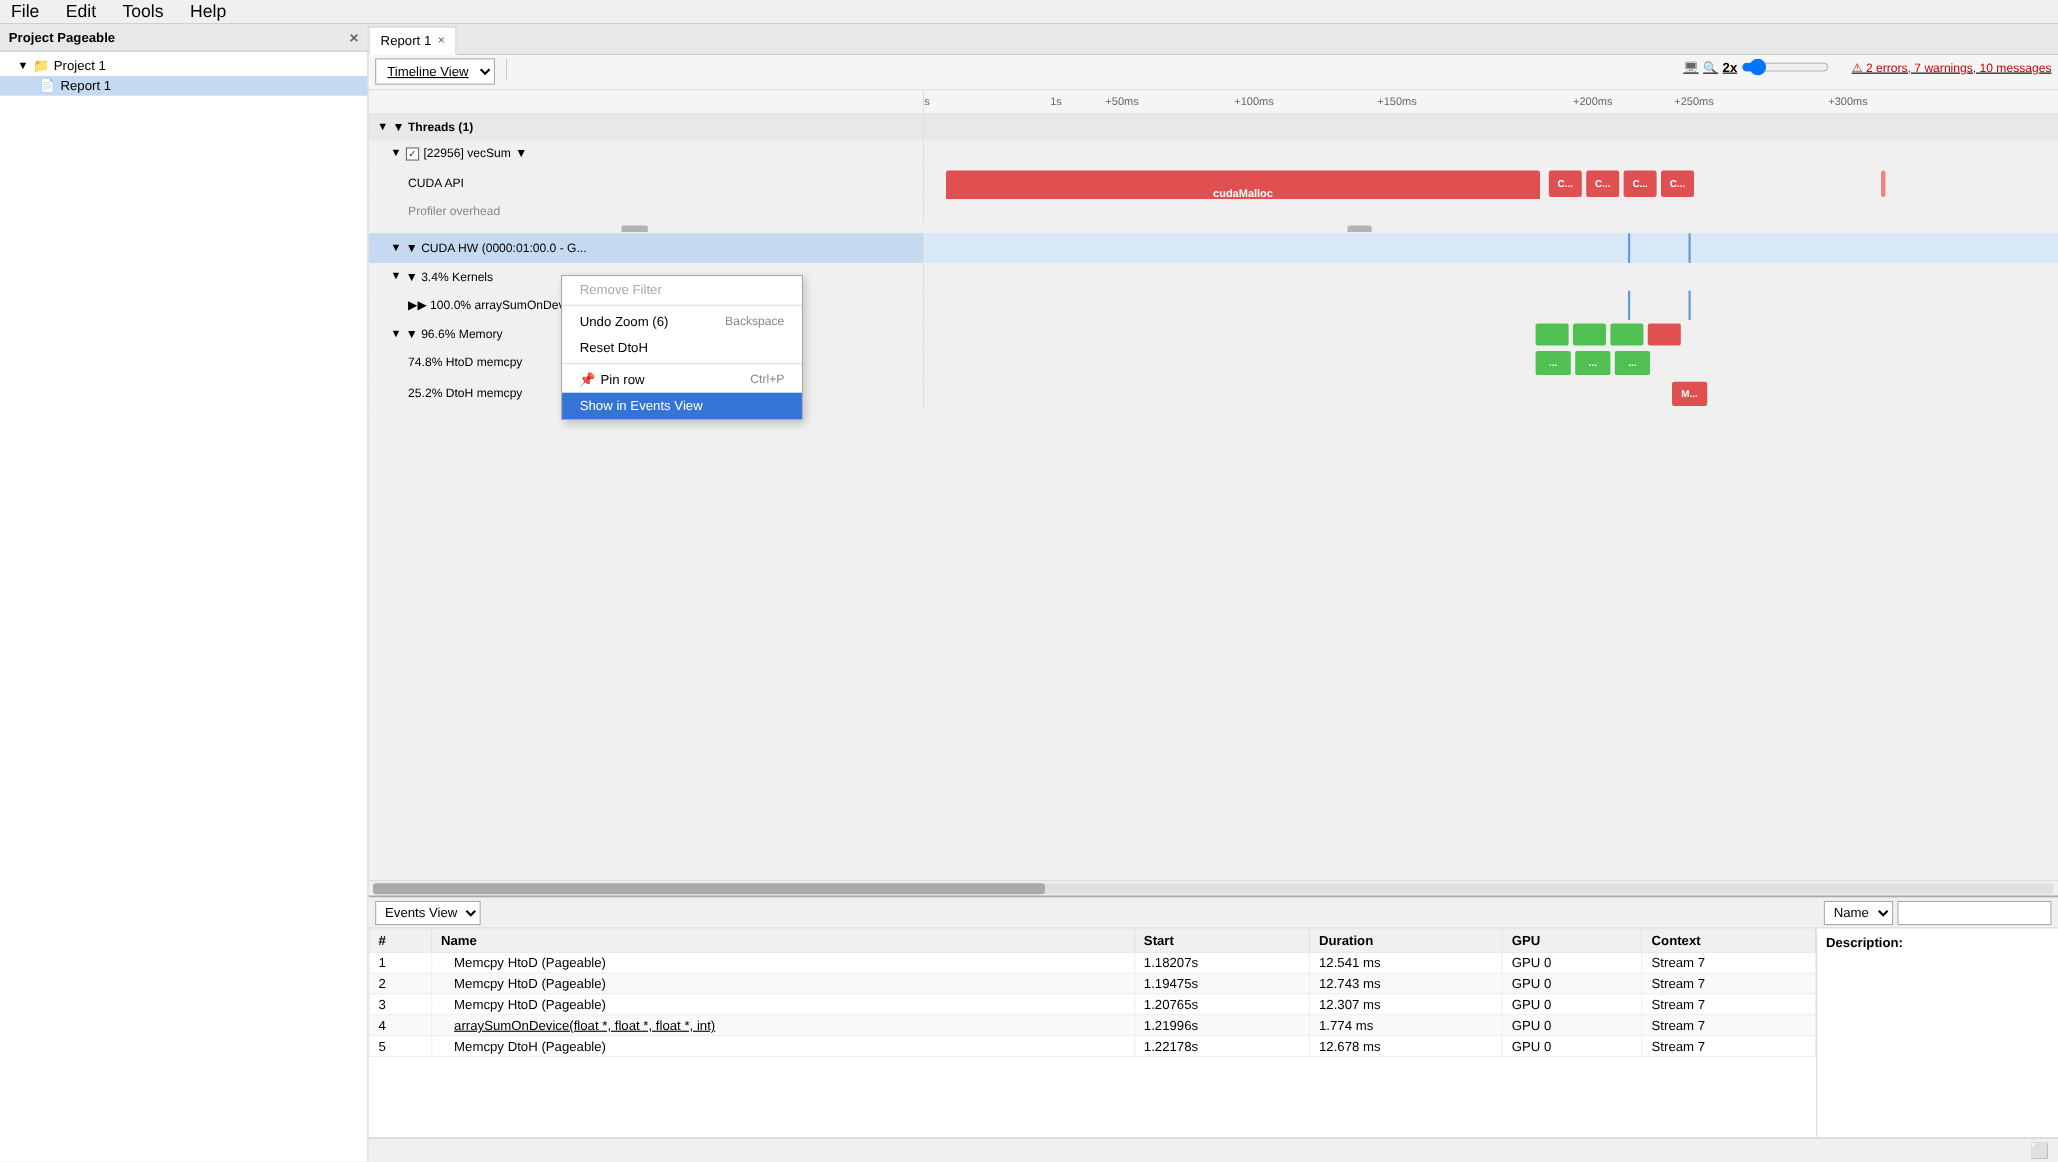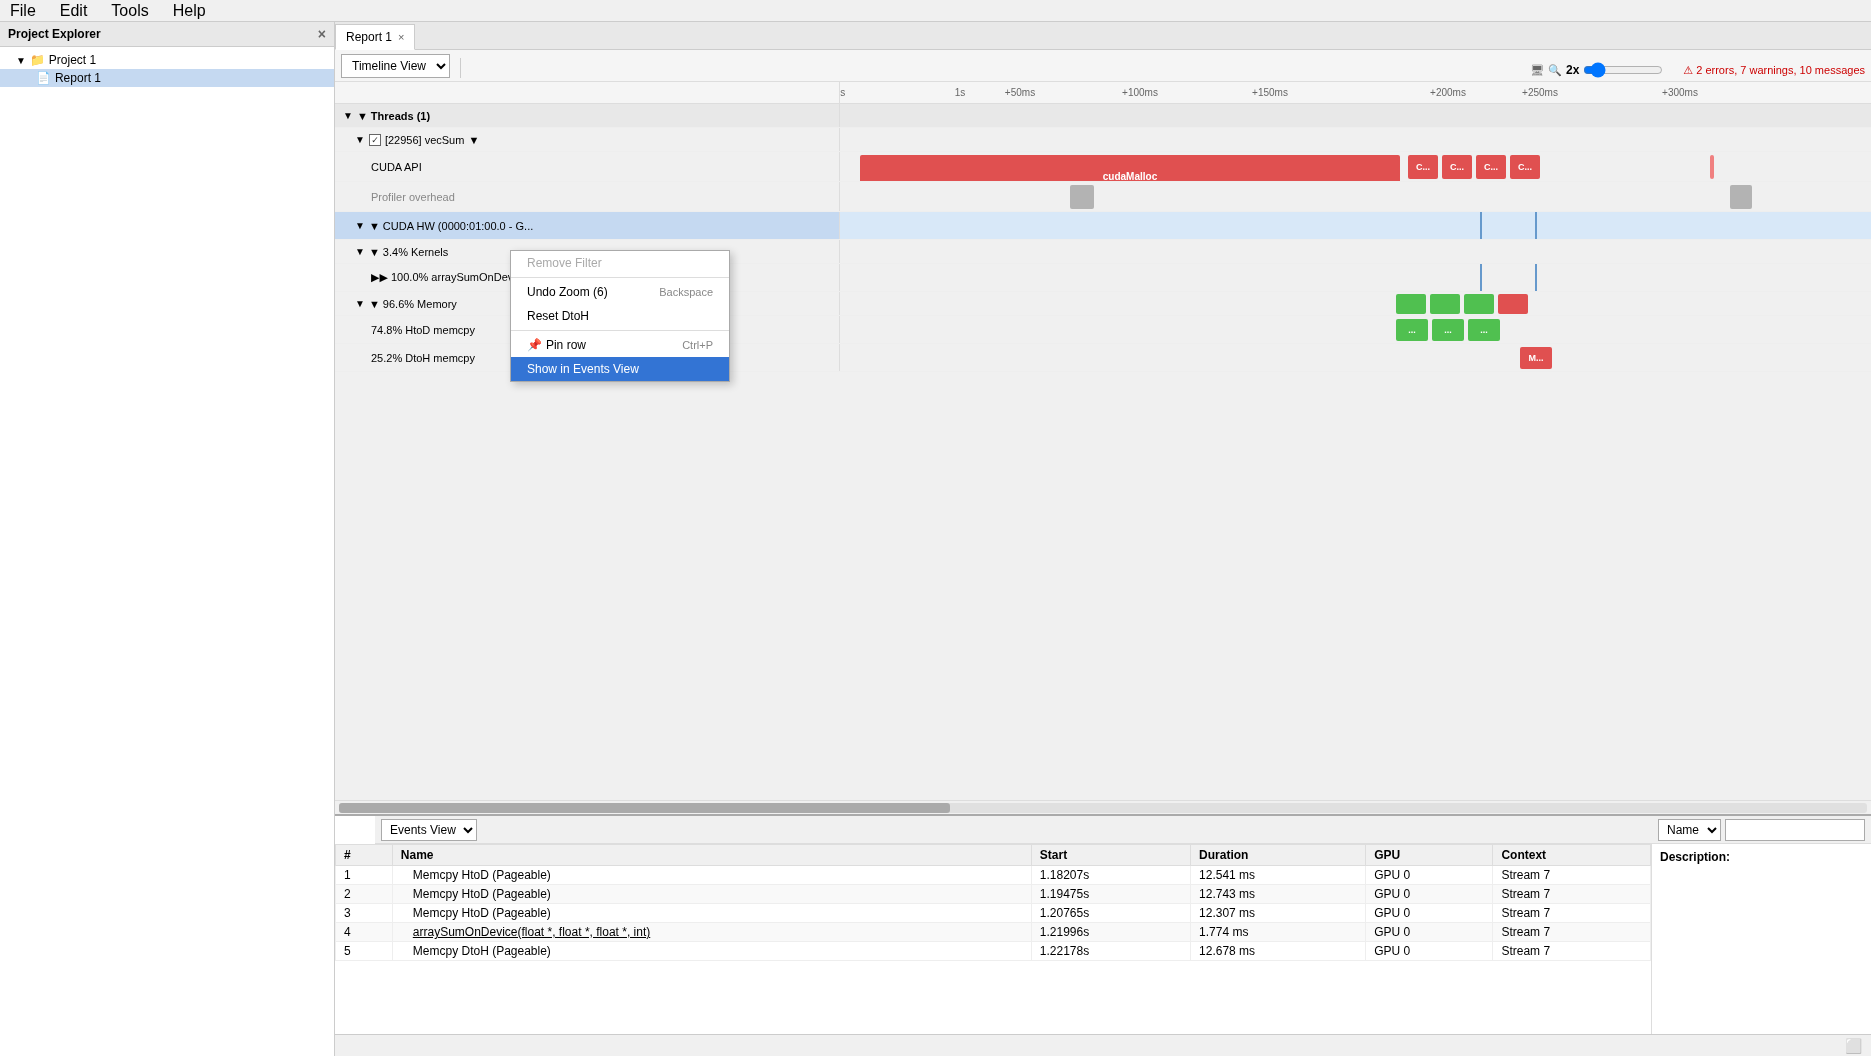--- a/index.html
+++ b/index.html
@@ -27,21 +27,21 @@
     
     .content-area { flex: 1; display: flex; flex-direction: column; overflow: hidden; }
 
     
     .tab-bar { display: flex; background: #e8e8e8; border-bottom: 1px solid #ccc; height: 28px; align-items: flex-end; }
     .tab { display: flex; align-items: center; padding: 4px 10px; background: #f5f5f5; border: 1px solid #ccc; border-bottom: none; margin-right: 2px; cursor: pointer; font-size: 12px; height: 26px; }
     .tab.active { background: #fff; border-bottom: 1px solid #fff; margin-bottom: -1px; z-index: 1; }
     .tab-close { margin-left: 6px; color: #666; cursor: pointer; font-size: 11px; }
 
     
-    .toolbar { display: flex; align-items: flex-end; background: #f5f5f5; border-bottom: 1px solid #ddd; padding: 3px 6px; gap: 6px; height: 32px; }
+    .toolbar { display: flex; align-items: flex-start; background: #f5f5f5; border-bottom: 1px solid #ddd; padding: 3px 6px; gap: 6px; height: 32px; text-decoration: underline; }
     .view-select { border: 1px solid #aaa; background: #fff; padding: 2px 6px; font-size: 12px; height: 24px; cursor: pointer; }
     .toolbar-sep { width: 1px; background: #ccc; height: 20px; margin: 0 4px; }
     .zoom-controls { display: flex; align-items: center; gap: 4px; margin-left: auto; }
     .zoom-label { font-size: 12px; font-weight: bold; }
     .zoom-slider { width: 80px; }
 
     
     .timeline-container { flex: 1; display: flex; flex-direction: column; overflow: hidden; }
     .timeline-ruler { display: flex; background: #f5f5f5; border-bottom: 1px solid #ddd; height: 22px; }
     .ruler-left { width: 505px; min-width: 505px; border-right: 1px solid #ddd; display: flex; align-items: center; padding-left: 8px; }
@@ -69,21 +69,21 @@
     .context-menu { position: absolute; background: #fff; border: 1px solid #aaa; box-shadow: 3px 3px 8px rgba(0,0,0,0.2); z-index: 100; min-width: 220px; }
     .cm-item { padding: 5px 16px; font-size: 12px; cursor: pointer; display: flex; justify-content: space-between; align-items: center; }
     .cm-item.highlighted { background: #3374d4; color: #fff; }
     .cm-item.disabled { color: #aaa; cursor: default; }
     .cm-separator { height: 1px; background: #ddd; margin: 2px 0; }
     .cm-shortcut { color: #888; font-size: 11px; }
     .cm-pin-icon { margin-right: 4px; }
 
     
     .bottom-panel { height: 220px; border-top: 2px solid #aaa; display: flex; flex-direction: column; background: #fff; }
-    .bottom-toolbar { display: flex; align-items: center; background: #f0f0f0; border-bottom: 1px solid #ddd; padding: 2px 6px; height: 28px; gap: 8px; margin-left: 40px; }
+    .bottom-toolbar { display: flex; align-items: center; background: #f0f0f0; border-bottom: 1px solid #ddd; padding: 2px 6px; height: 28px; gap: 8px; }
     .events-select { border: 1px solid #aaa; background: #fff; padding: 2px 4px; font-size: 12px; height: 22px; }
 
     
     .events-table { flex: 1; overflow-y: auto; }
     .events-table table { width: 100%; border-collapse: collapse; font-size: 12px; }
     .events-table th { background: #f0f0f0; border: 1px solid #ddd; padding: 3px 8px; font-weight: bold; text-align: left; position: sticky; top: 0; }
     .events-table td { border: 1px solid #eee; padding: 2px 8px; }
     .events-table tr:nth-child(even) { background: #f9f9f9; }
 
     
@@ -113,21 +113,21 @@
   <span class="menubar-item">File</span>
   <span class="menubar-item">Edit</span>
   <span class="menubar-item">Tools</span>
   <span class="menubar-item">Help</span>
 </div>
 
 <div class="main-layout">
 
   <div class="project-explorer">
     <div class="pe-header">
-      <span>Project Explorer</span>
+      <span>Project Pageable</span>
       <span class="pe-close">×</span>
     </div>
     <div class="pe-tree">
       <div class="pe-item pe-indent1">
         <span class="tree-arrow">▼</span>
         <span class="folder-icon">📁</span>
         <span>Project 1</span>
       </div>
       <div class="pe-item pe-indent2 selected">
         <span class="tree-arrow"> </span>
@@ -211,21 +211,21 @@
 
             <div class="tl-bar bar-red" style="left:568px; width:30px; height:24px; top:3px; font-size:9px;">C...</div>
             <div class="tl-bar bar-red" style="left:602px; width:30px; height:24px; top:3px; font-size:9px;">C...</div>
             <div class="tl-bar bar-red" style="left:636px; width:30px; height:24px; top:3px; font-size:9px;">C...</div>
             <div class="tl-bar bar-red" style="left:670px; width:30px; height:24px; top:3px; font-size:9px;">C...</div>
 
             <div class="tl-bar bar-pink" style="left:870px; width:4px; height:24px; top:3px;"></div>
           </div>
         </div>
 
-        <div class="timeline-row" style="height:30px;">
+        <div class="timeline-row" style="height:30px;flex-direction:column;">
           <div class="row-label" style="padding-left:36px; color:#888;">
             <span>Profiler overhead</span>
           </div>
           <div class="row-content" style="position:relative;">
 
             <div class="tl-bar bar-gray" style="left:230px; width:24px; height:24px; top:3px; opacity:0.7;"></div>
 
             <div class="tl-bar bar-gray" style="left:890px; width:22px; height:24px; top:3px; opacity:0.7;"></div>
           </div>
         </div>

